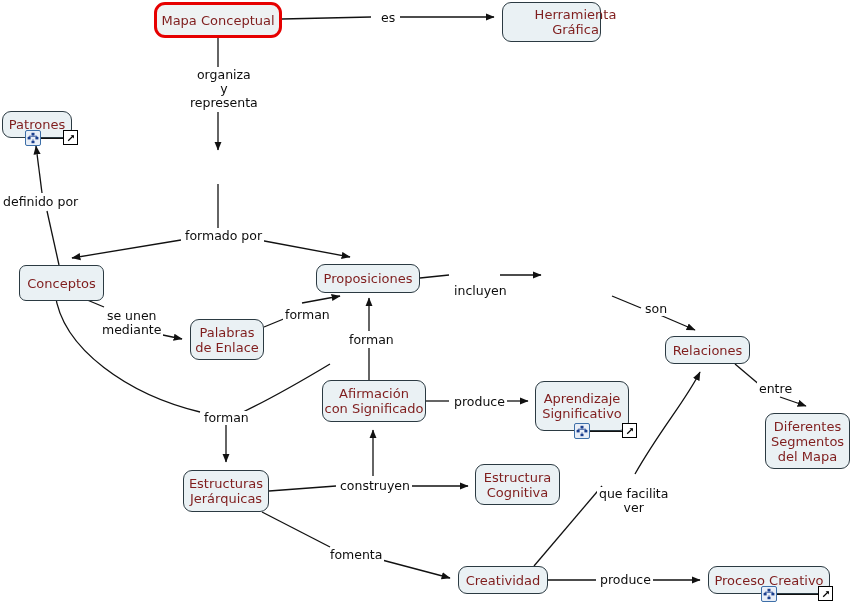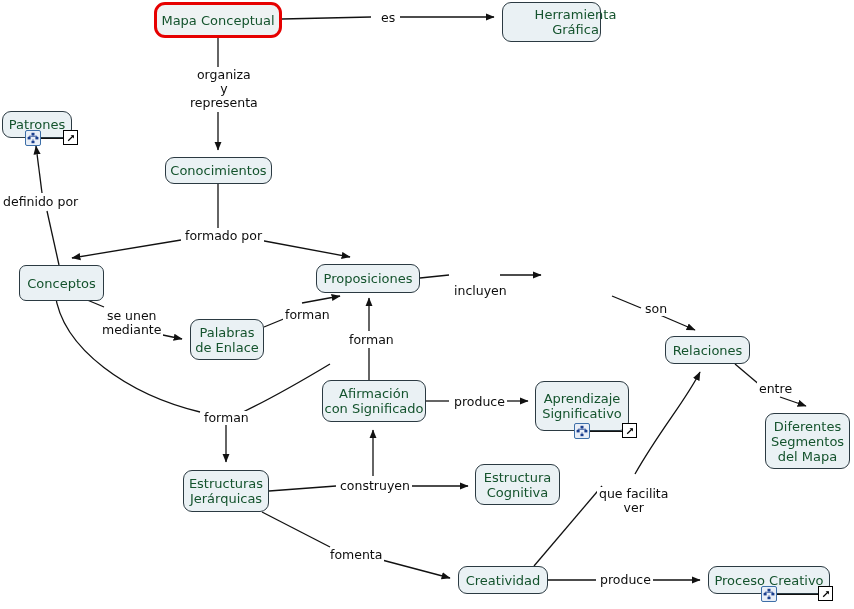--- a/index.html
+++ b/index.html
@@ -28,21 +28,21 @@
     height: 609px;
     pointer-events: none;
   }
   
   .node {
     position: absolute;
     box-sizing: border-box;
     background: #eaf1f4;
     border: 1px solid #2b3a42;
     border-radius: 9px;
-    color: #14532d;
+    color: #7f1d1d;
     font-size: 13px;
     line-height: 15px;
     text-align: center;
     display: flex;
     align-items: center;
     justify-content: center;
     white-space: pre;
     z-index: 3;
   }
   .node.root {
@@ -192,23 +192,20 @@
       </svg>
     </div>
     <div class="ic-link" style="left:61px;top:0;">
       <svg width="10" height="10" viewBox="0 0 10 10">
         <path d="M2.2,7.8 L7.4,2.6" stroke="#000" stroke-width="1.3"></path>
         <path d="M4.6,2.2 L7.9,2.2 L7.9,5.5 Z" fill="#000"></path>
       </svg>
     </div>
   </div>
 
-  <div class="node" style="left:165px;top:157px;width:107px;height:27px;">
-    <span>Conocimientos</span>
-  </div>
 
   <div class="node" style="left:19px;top:265px;width:85px;height:36px;border-radius:7px;">
     <span>Conceptos</span>
   </div>
 
   <div class="node" style="left:316px;top:264px;width:104px;height:29px;">
     <span>Proposiciones</span>
   </div>
 
 

